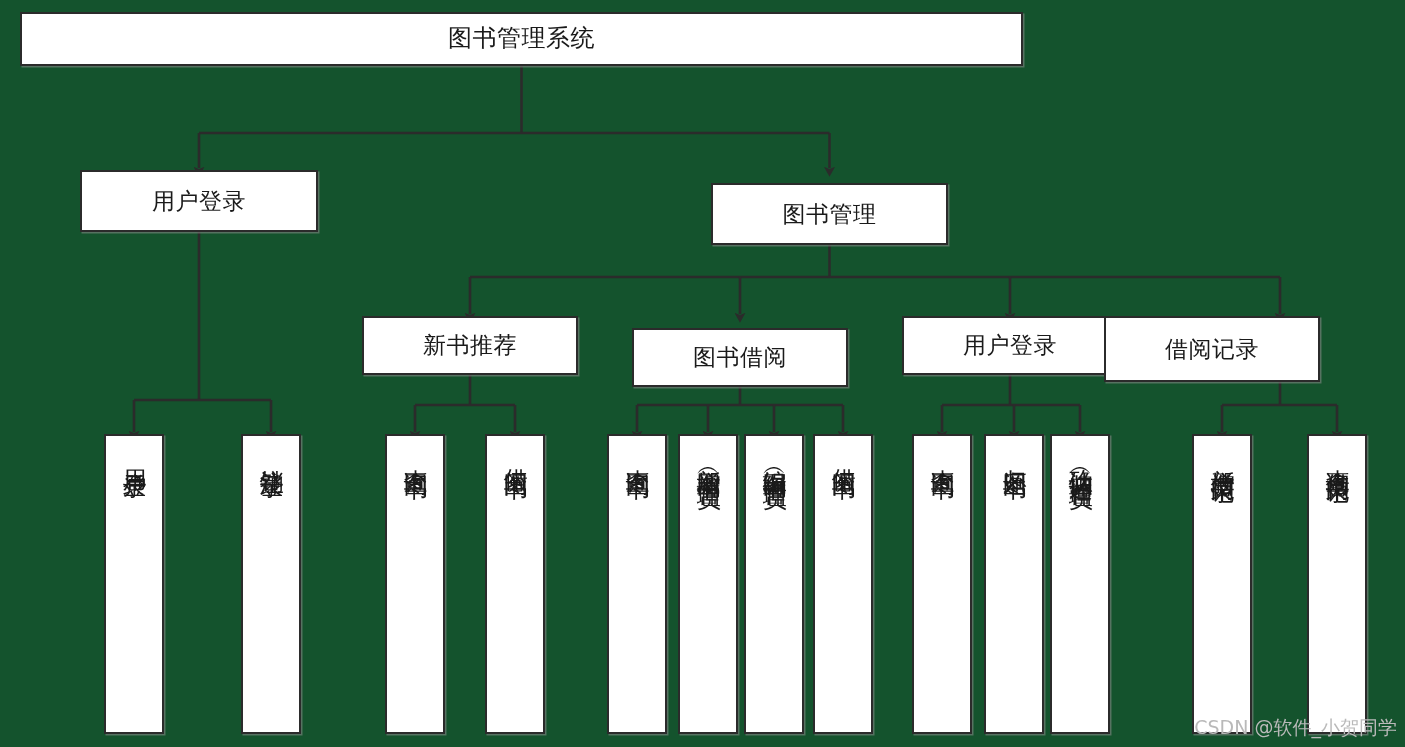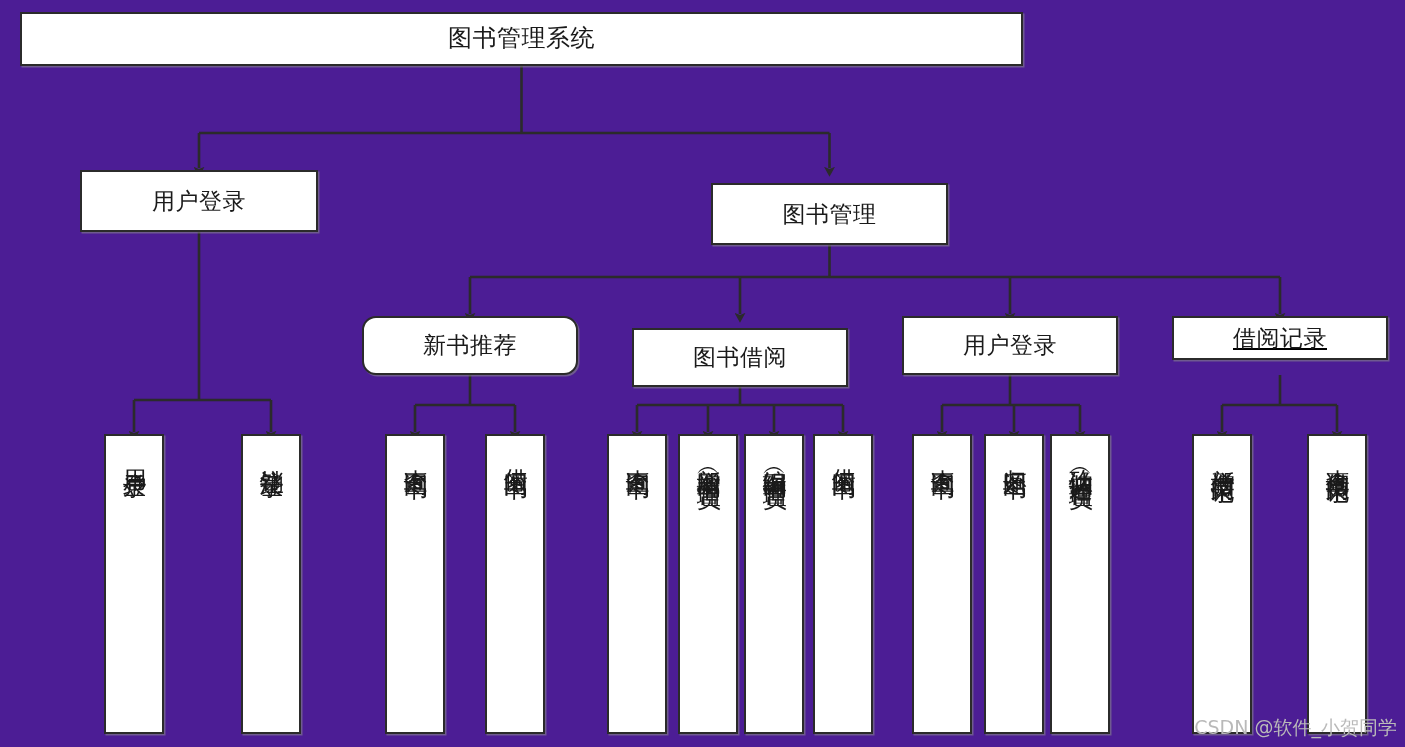--- a/index.html
+++ b/index.html
@@ -8,21 +8,21 @@
     padding: 0;
     background: #ffffff;
   }
   body {
     font-family: "DejaVu Sans", "Liberation Sans", sans-serif;
   }
   #canvas {
     position: relative;
     width: 1405px;
     height: 747px;
-    background: #4c1d95;
+    background: #14532d;
     overflow: hidden;
   }
   #edges {
     position: absolute;
     left: 0;
     top: 0;
     width: 1405px;
     height: 747px;
     pointer-events: none;
   }
@@ -125,30 +125,30 @@
   <div id="nodes">
       <div class="node h root" style="left: 20px; top: 12px; width: 1003px; height: 54px;">
         <div class="label">图书管理系统</div>
       </div>
       <div class="node h" style="left: 80px; top: 170px; width: 238px; height: 62px;">
         <div class="label">用户登录</div>
       </div>
       <div class="node h" style="left: 711px; top: 170px; width: 237px; height: 62px; margin-top: 13px;">
         <div class="label">图书管理</div>
       </div>
-      <div class="node h" style="left: 362px; top: 316px; width: 216px; height: 59px; border-radius: 14px;">
+      <div class="node h" style="left: 362px; top: 316px; width: 216px; height: 59px;">
         <div class="label">新书推荐</div>
       </div>
       <div class="node h" style="left: 632px; top: 328px; width: 216px; height: 59px;">
         <div class="label">图书借阅</div>
       </div>
       <div class="node h" style="left: 902px; top: 316px; width: 216px; height: 59px;">
         <div class="label">用户登录</div>
       </div>
-      <div class="node h" style="left: 1172px; top: 316px; width: 216px; height: 44px; text-decoration: underline;">
+      <div class="node h" style="left: 1104px; top: 316px; width: 216px; height: 66px;">
         <div class="label">借阅记录</div>
       </div>
       <div class="node v" style="left: 104px; top: 434px; width: 60px; height: 300px;">
         <div class="label">用户登录</div>
       </div>
       <div class="node v" style="left: 241px; top: 434px; width: 60px; height: 300px;">
         <div class="label">注销登录</div>
       </div>
       <div class="node v" style="left: 385px; top: 434px; width: 60px; height: 300px;">
         <div class="label">查询图书</div>

